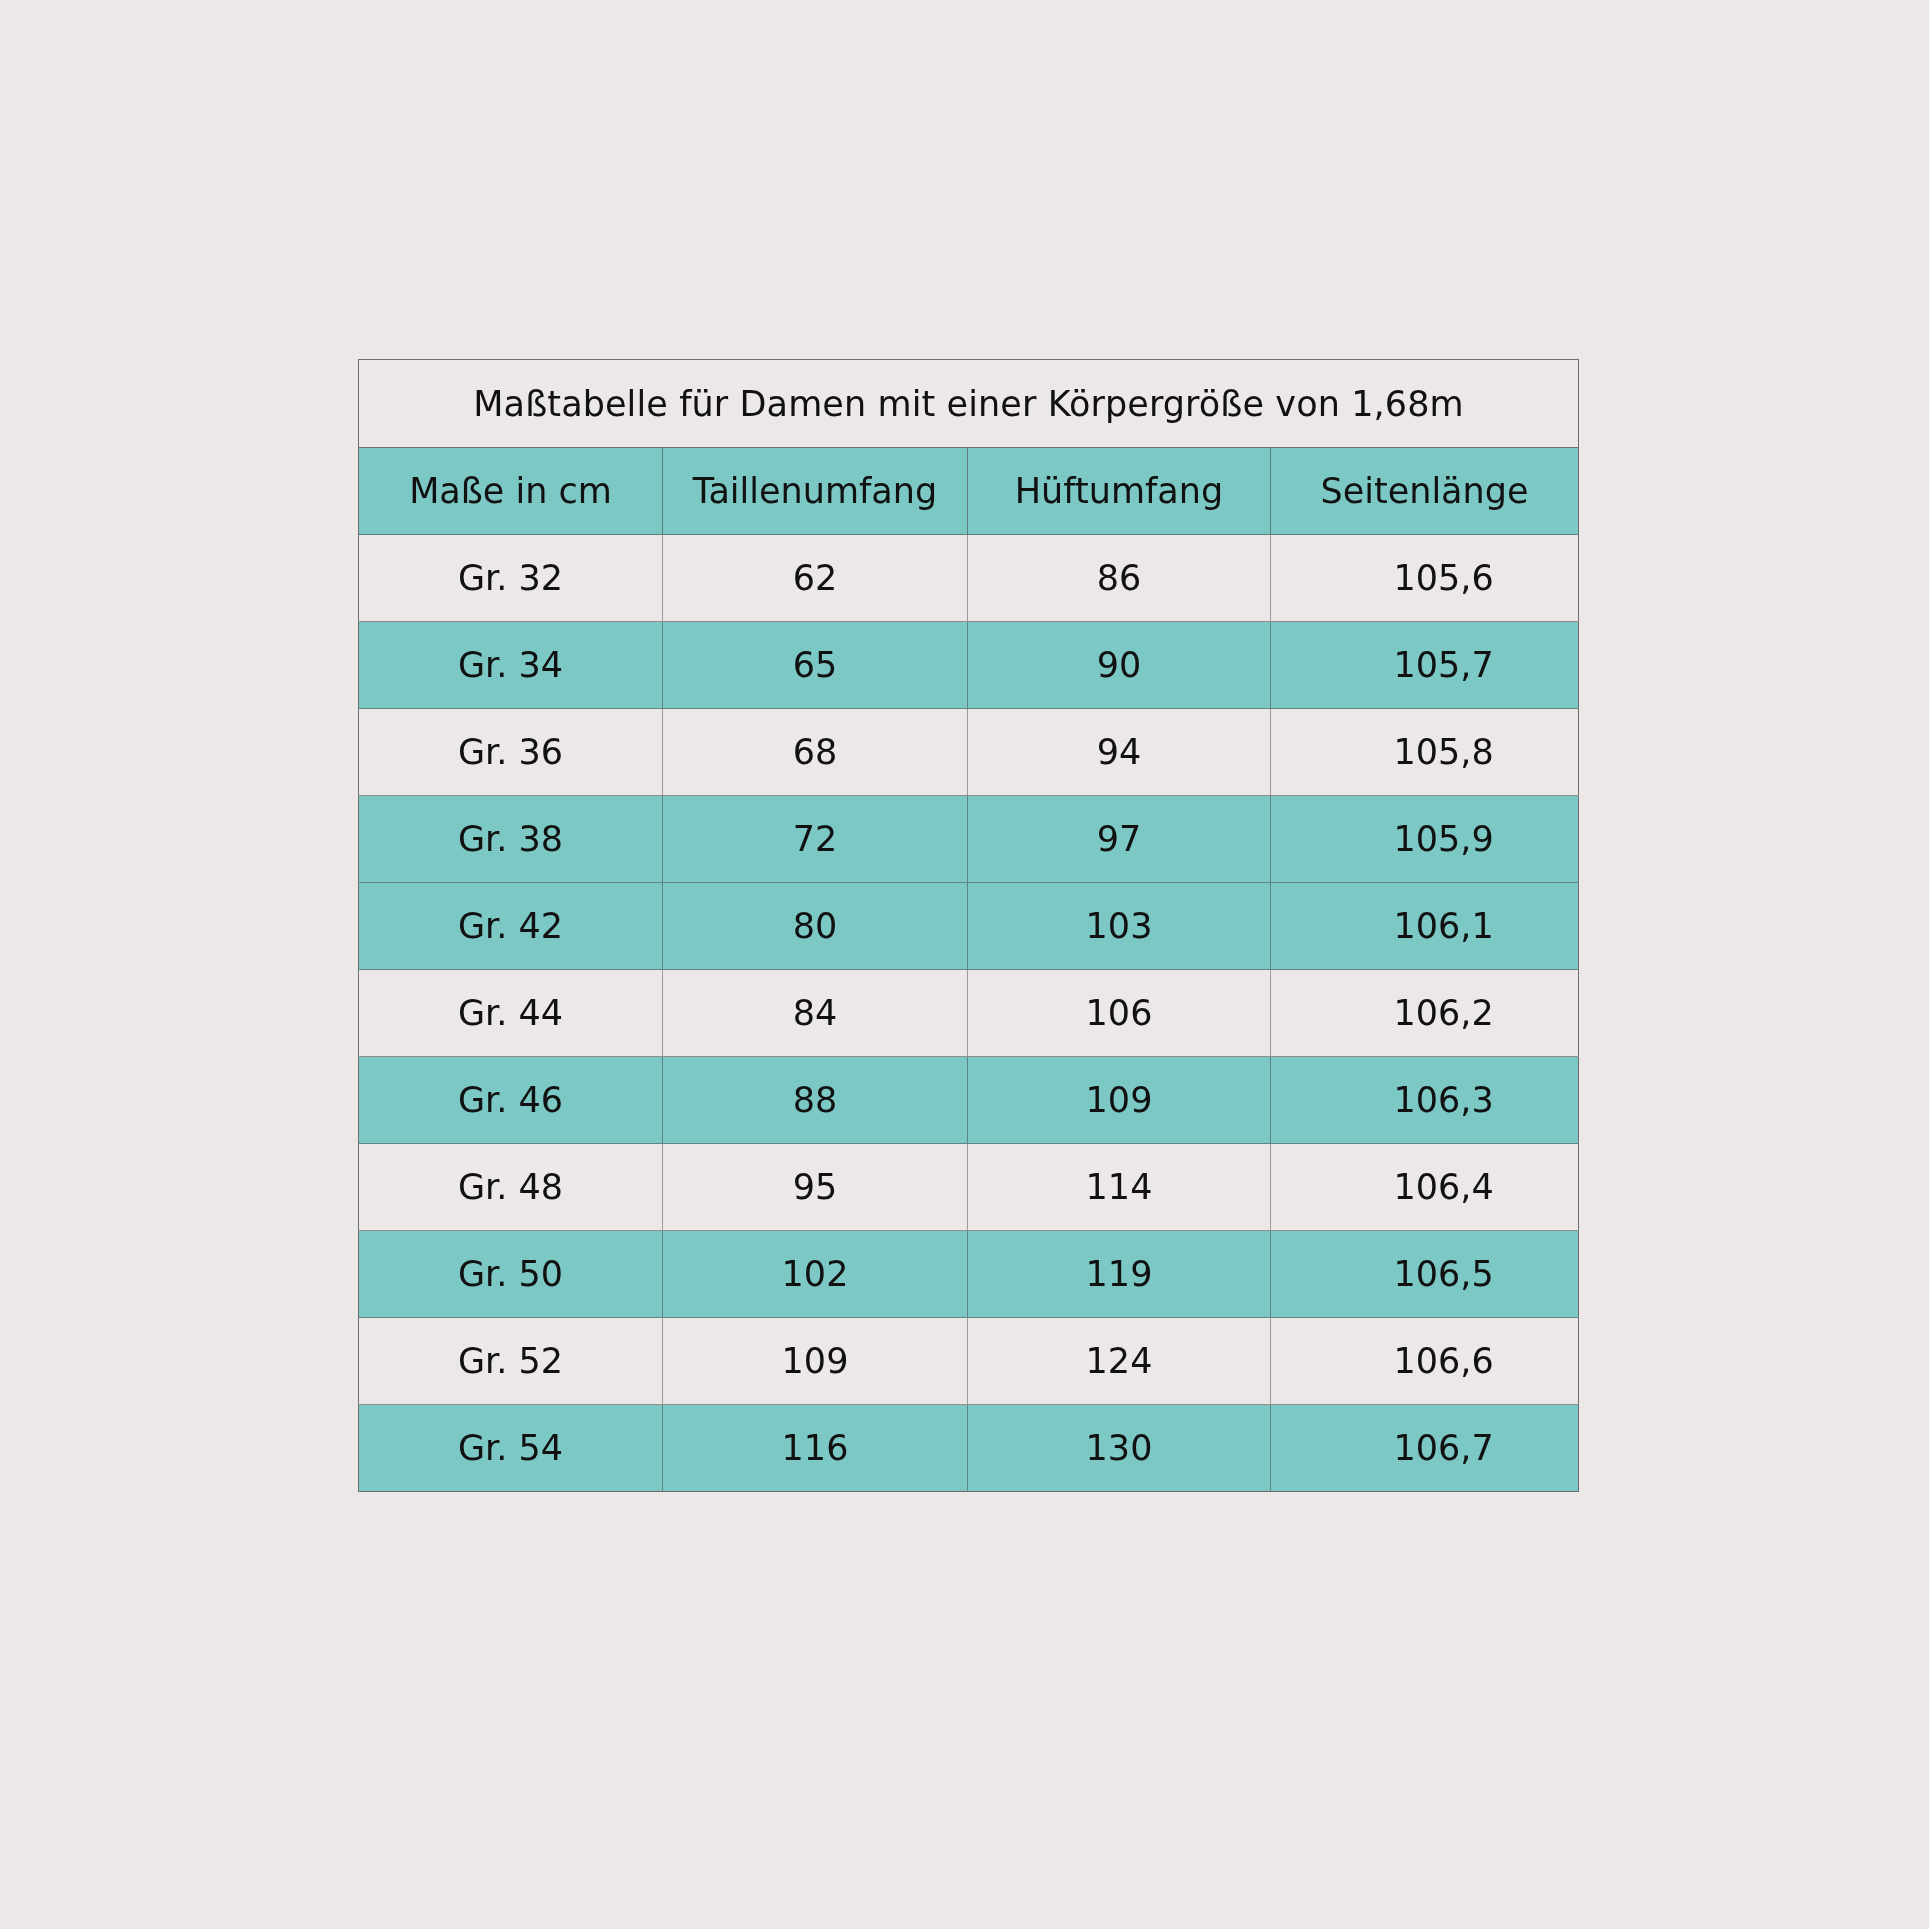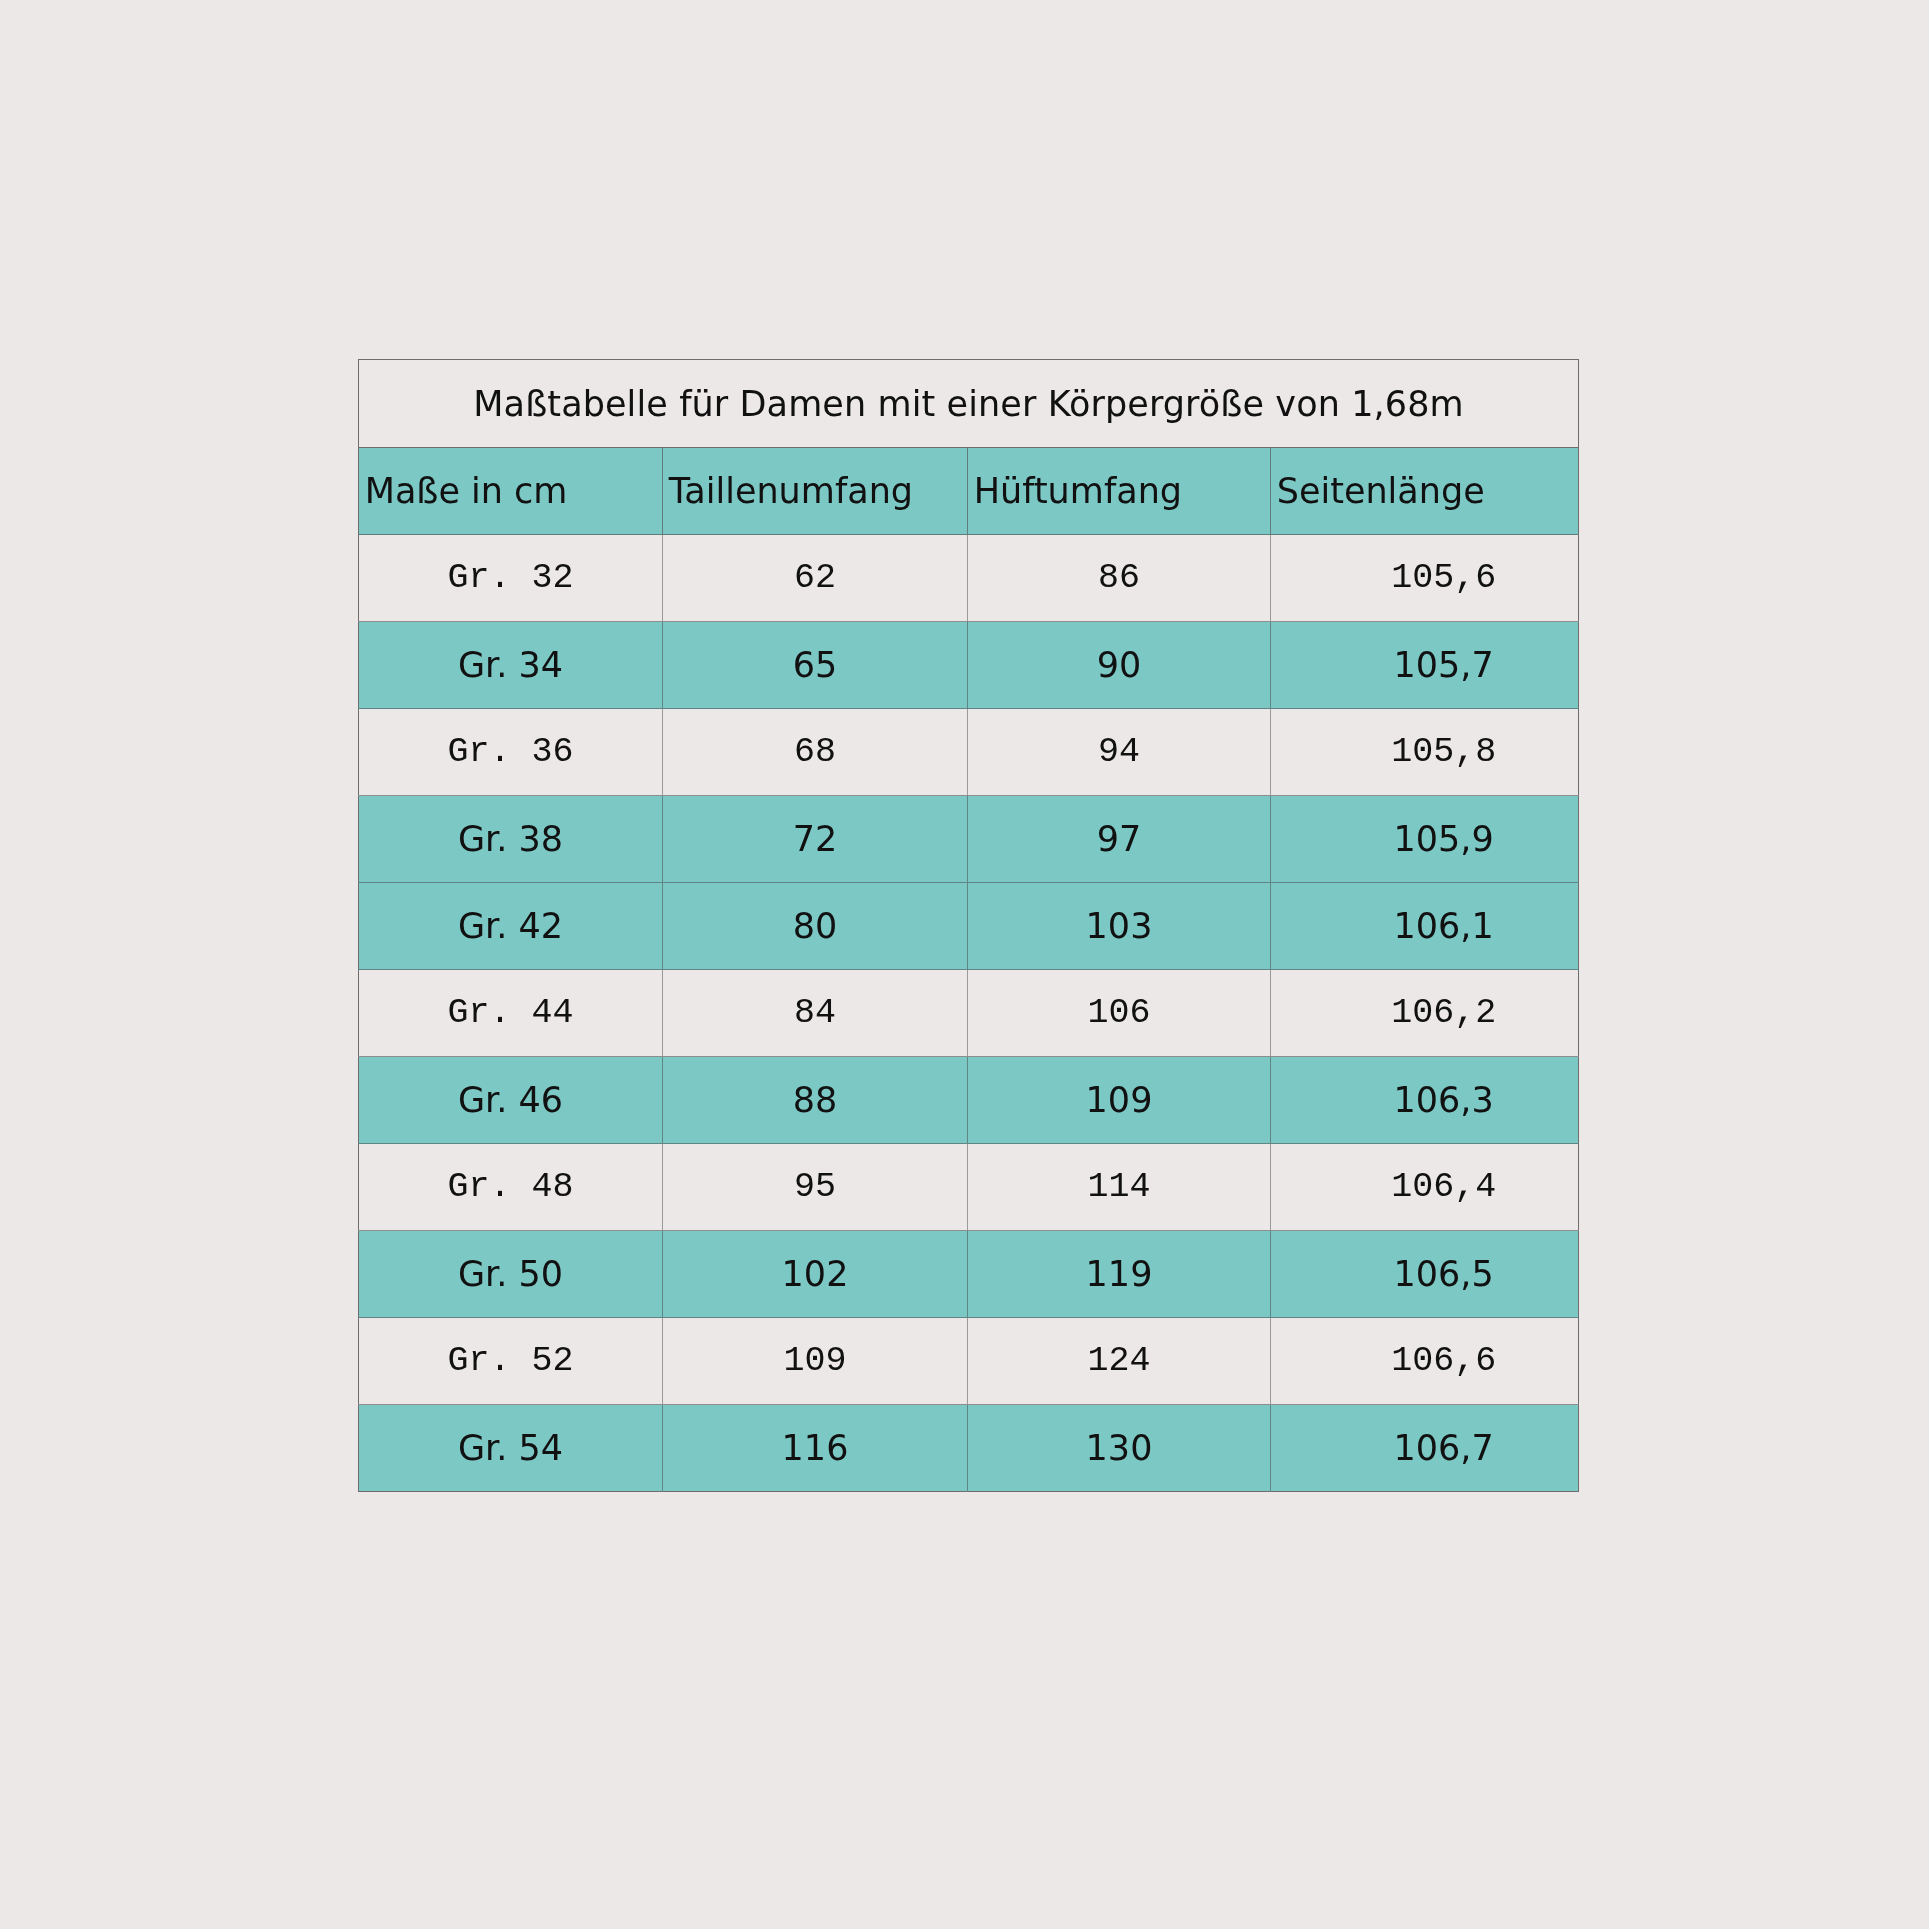--- a/index.html
+++ b/index.html
@@ -57,21 +57,21 @@
 
   
   tr.header-row th {
     height: 86px;
     background: #7cc8c5;
     border-right: 1.9px solid #5f7d7d;
     border-bottom: 1.9px solid #5f7d7d;
     font-size: 35px;
     font-weight: 400;
     color: #111111;
-    text-align: left;
+    text-align: center;
     vertical-align: middle;
     padding: 0 5.7px;
     white-space: nowrap;
   }
   tr.header-row th:last-child { border-right: none; }
 
   
   tbody tr td {
     height: 86px;
     font-size: 35px;
@@ -83,21 +83,20 @@
     border-right: 1.9px solid #8d9d9d;
     border-bottom: 1.4px solid #8d9d9d;
     white-space: nowrap;
   }
   tbody tr td:last-child { border-right: none; padding-left: 44px; }
 
   tbody tr.row-light td {
     background: #ece8e7;
     border-right-color: #9a9a9a;
     border-bottom-color: #8e8e8e;
-    font-family: Liberation Mono, monospace;
   }
   tbody tr.row-teal td {
     background: #7cc8c5;
     border-right-color: #5f8685;
     border-bottom-color: #5f8685;
   }
   tbody tr:last-child td {
     border-bottom: none;
   }
 </style>

